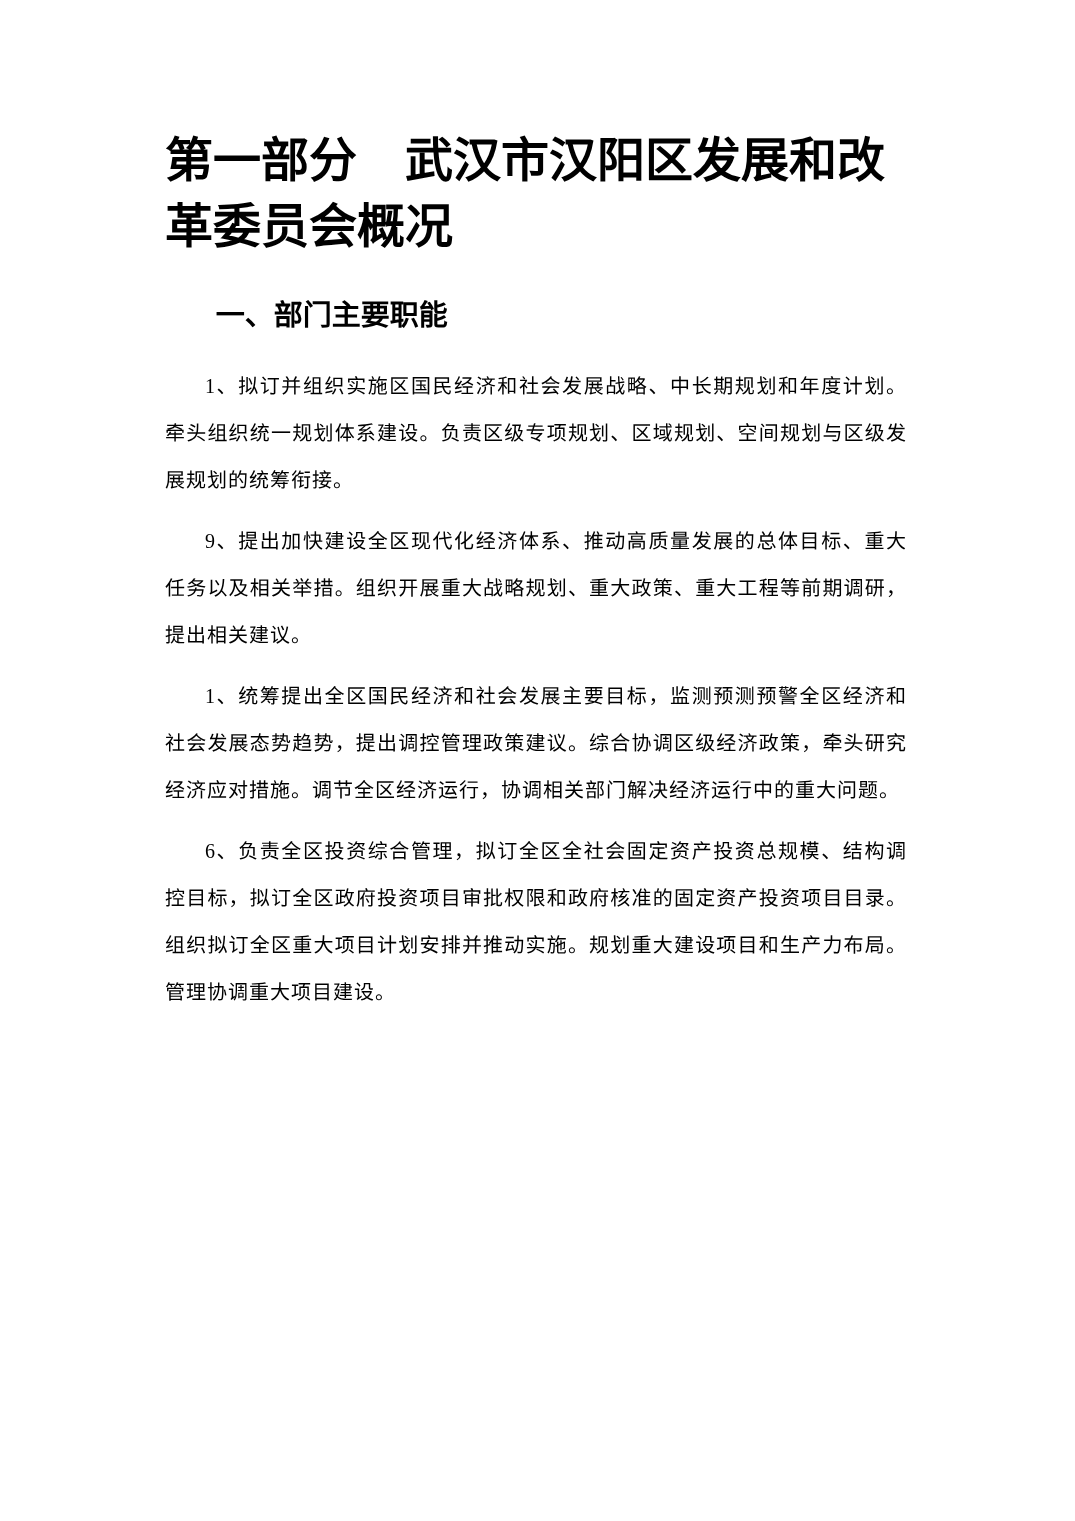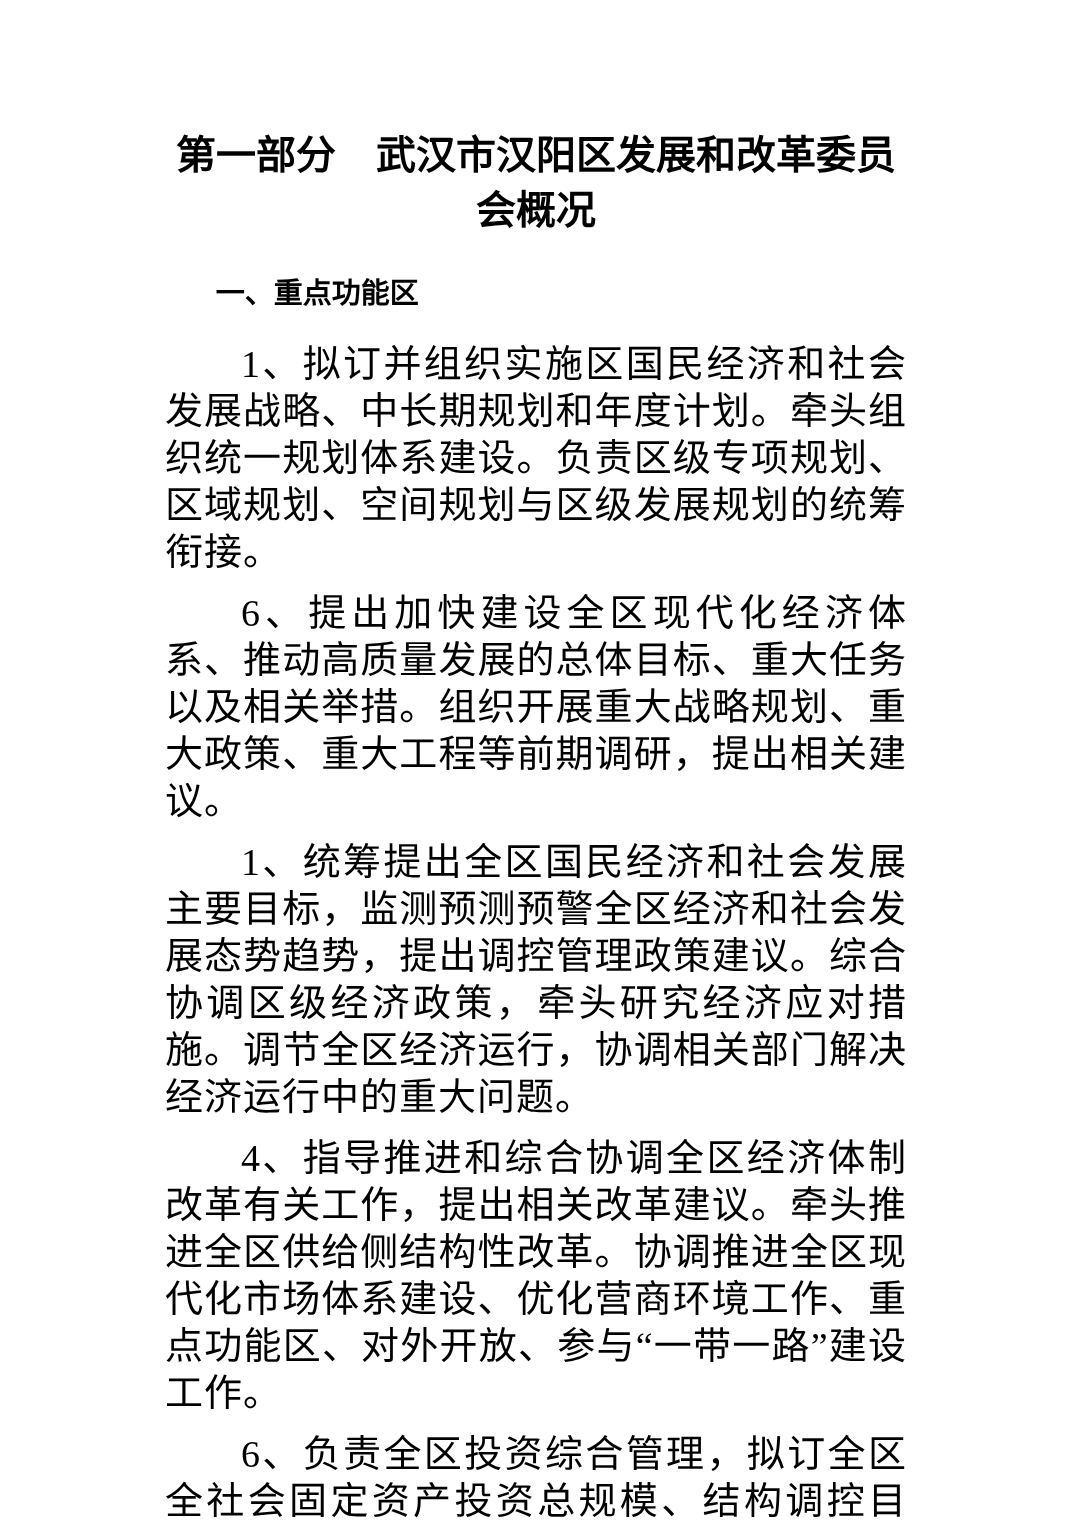--- a/index.html
+++ b/index.html
@@ -16,58 +16,57 @@
   }
   .page {
     box-sizing: border-box;
     width: 1075px;
     height: 1521px;
     padding: 128px 168px 0 165px;
     background: #ffffff;
   }
   .doc-title {
     margin: 0 0 38px 0;
-    font-size: 40px;
+    font-size: 48px;
     font-weight: bold;
     line-height: 1.38;
-    text-align: center;
+    text-align: left;
     font-family: "Liberation Serif", "DejaVu Serif", serif;
     color: #000000;
   }
   .section-heading {
     margin: 0 0 30px 0;
     font-size: 29px;
     font-weight: bold;
     line-height: 1.2;
     text-indent: 1.75em;
     font-family: "Liberation Sans", "DejaVu Sans", sans-serif;
     color: #000000;
   }
   .body-para {
     margin: 0 0 14px 0;
-    font-size: 38px;
+    font-size: 20px;
     line-height: 47px;
     letter-spacing: 1px;
     text-indent: 2em;
     text-align: justify;
     text-justify: inter-character;
     font-family: "Liberation Serif", "DejaVu Serif", serif;
     color: #000000;
   }
 </style>
 </head>
 <body>
 
 <div class="page">
   <h1 class="doc-title">第一部分　武汉市汉阳区发展和改革委员会概况</h1>
 
-  <h2 class="section-heading">一、重点功能区</h2>
+  <h2 class="section-heading">一、部门主要职能</h2>
 
   <p class="body-para">1、拟订并组织实施区国民经济和社会发展战略、中长期规划和年度计划。牵头组织统一规划体系建设。负责区级专项规划、区域规划、空间规划与区级发展规划的统筹衔接。</p>
 
-  <p class="body-para">6、提出加快建设全区现代化经济体系、推动高质量发展的总体目标、重大任务以及相关举措。组织开展重大战略规划、重大政策、重大工程等前期调研，提出相关建议。</p>
+  <p class="body-para">9、提出加快建设全区现代化经济体系、推动高质量发展的总体目标、重大任务以及相关举措。组织开展重大战略规划、重大政策、重大工程等前期调研，提出相关建议。</p>
 
   <p class="body-para">1、统筹提出全区国民经济和社会发展主要目标，监测预测预警全区经济和社会发展态势趋势，提出调控管理政策建议。综合协调区级经济政策，牵头研究经济应对措施。调节全区经济运行，协调相关部门解决经济运行中的重大问题。</p>
 
-  <p class="body-para">4、指导推进和综合协调全区经济体制改革有关工作，提出相关改革建议。牵头推进全区供给侧结构性改革。协调推进全区现代化市场体系建设、优化营商环境工作、重点功能区、对外开放、参与“一带一路”建设工作。</p>
 
   <p class="body-para">6、负责全区投资综合管理，拟订全区全社会固定资产投资总规模、结构调控目标，拟订全区政府投资项目审批权限和政府核准的固定资产投资项目目录。组织拟订全区重大项目计划安排并推动实施。规划重大建设项目和生产力布局。管理协调重大项目建设。</p>
 </div>
 
 </body></html>

